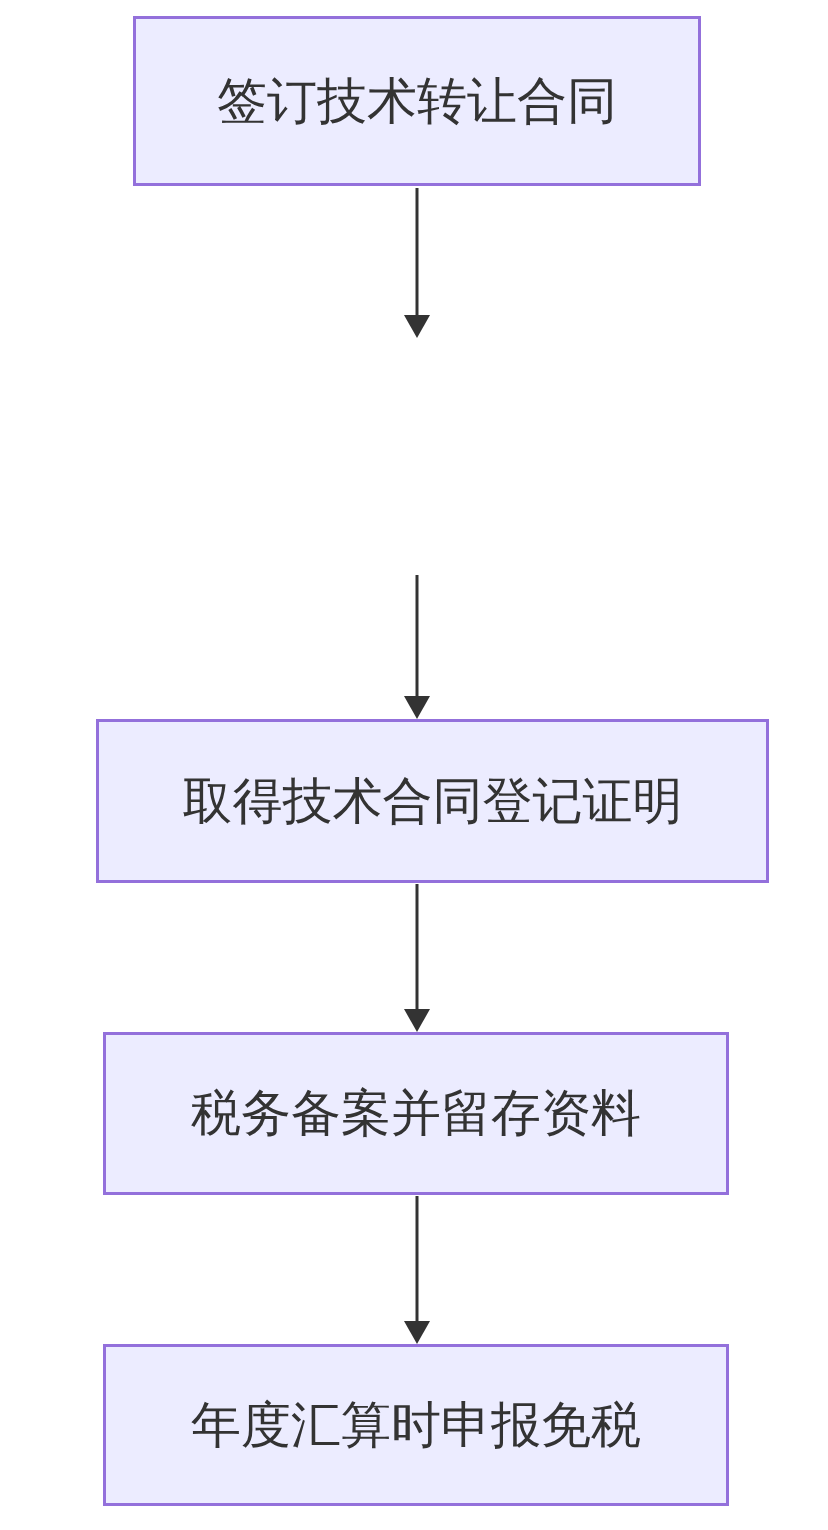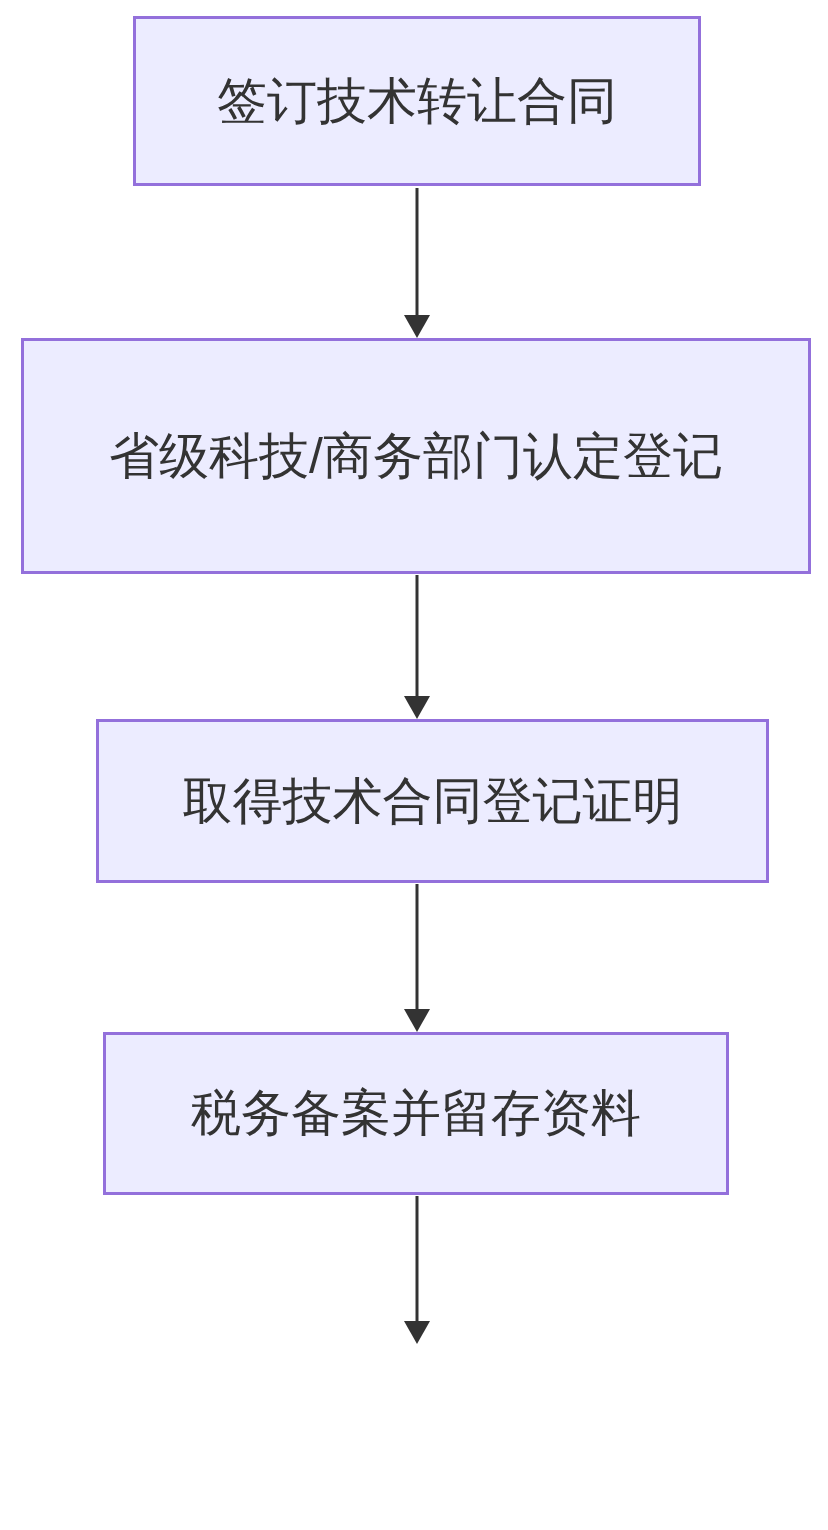--- a/index.html
+++ b/index.html
@@ -73,26 +73,26 @@
     <g>
       <line class="edge-line" x1="417" y1="1196" x2="417" y2="1326"></line>
       <polygon class="edge-head" points="404,1321 430,1321 417,1344"></polygon>
     </g>
   </svg>
 
   <div class="node n1">
     <span class="label">签订技术转让合同</span>
   </div>
 
-  <div class="node n2">
-    <span class="label">省级科技/商务部门认定登记</span>
-  </div>
 
   <div class="node n3">
     <span class="label">取得技术合同登记证明</span>
   </div>
 
   <div class="node n4">
     <span class="label">税务备案并留存资料</span>
   </div>
 
+  <div class="node n5">
+    <span class="label">年度汇算时申报免税</span>
+  </div>
 
 </div>
 
 </body></html>

